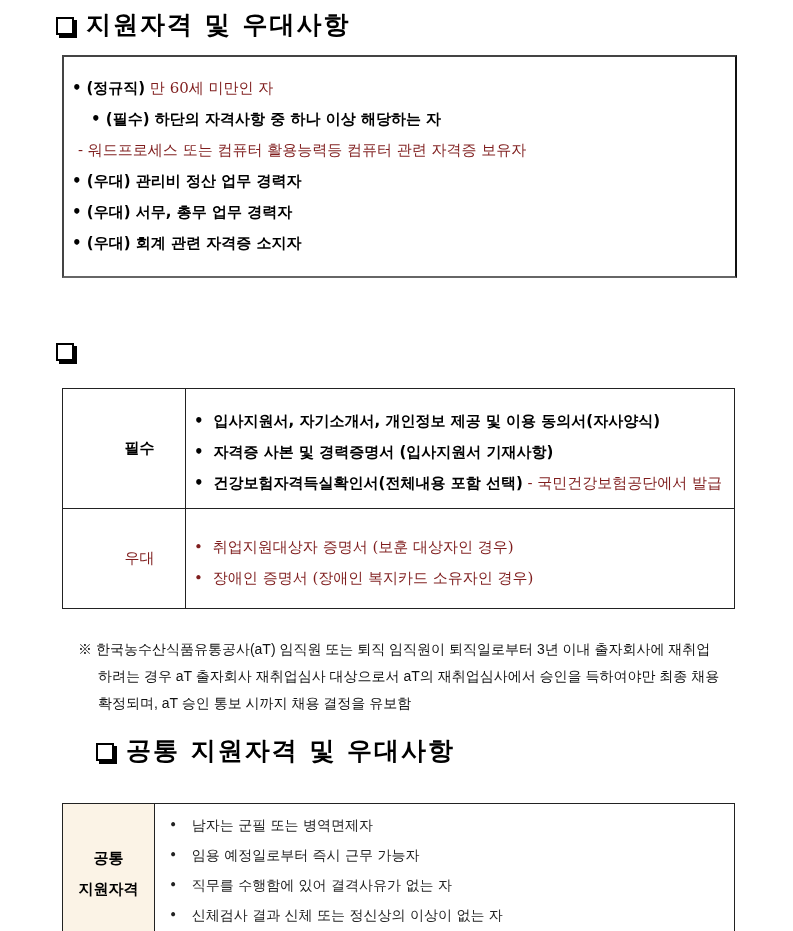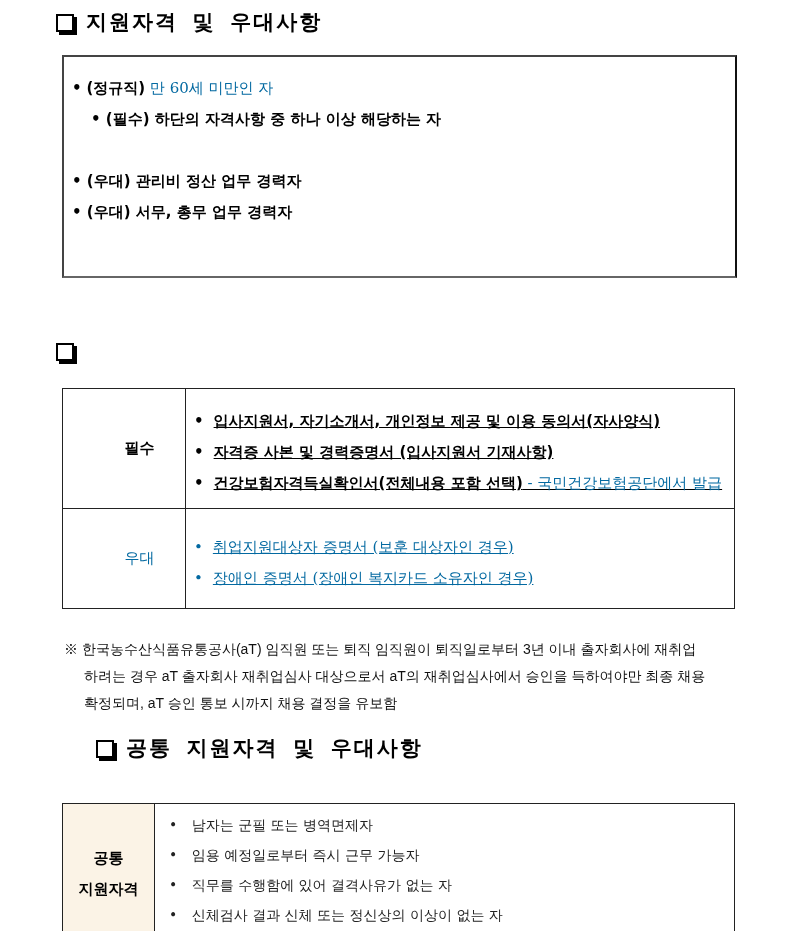--- a/index.html
+++ b/index.html
@@ -1,29 +1,29 @@
 <!DOCTYPE html>
 <html><head>
   <meta charset="utf-8">
   <style>
     html, body { margin:0; padding:0; background:#ffffff; }
     body { width:793px; height:931px; overflow:hidden; position:relative; color:#000; font-family:"DejaVu Sans", sans-serif; }
-    .heading { position:absolute; left:56px; font-size:21px; font-weight:bold; letter-spacing:2px; display:flex; align-items:center; white-space:nowrap;font-family:Liberation Mono, monospace; }
+    .heading { position:absolute; left:56px; font-size:25px; font-weight:bold; letter-spacing:2px; display:flex; align-items:center; white-space:nowrap; }
     .heading .box { display:inline-block; width:14px; height:14px; border:2px solid #000; box-shadow:3px 3px 0 #000; margin-right:12px; margin-top:2px; background:#fff; }
     .box1 { position:absolute; left:62px; top:55px; width:671px; height:219px; border:2px solid #444; border-right-color:#111; border-bottom-color:#666; }
     .box1 .line { position:absolute; left:8px; font-size:15px; white-space:nowrap; }
     .bold { font-weight:bold; }
-    .light { font-family:"DejaVu Serif", serif; font-weight:normal; color:#0369a1; }
+    .light { font-family:"DejaVu Serif", serif; font-weight:normal; color:#7f1d1d; }
     table.docs { position:absolute; left:62px; top:388px; width:673px; border-collapse:collapse; }
     table.docs td { border:1px solid #222; vertical-align:middle;padding-left:32px; }
     table.docs td.label { width:89px; text-align:center; font-size:15px; }
-    table.docs td.content { padding:8px 0 0 8px;text-decoration:underline; }
+    table.docs td.content { padding:8px 0 0 8px; }
     .docs .item { font-size:15px; height:31px; line-height:31px; white-space:nowrap; }
     .note { position:absolute; left:64px; top:636px; width:676px; font-size:14px; line-height:27px; color:#111; font-family:"Liberation Sans", sans-serif; }
-    .note .row { white-space:nowrap; }
+    .note .row { white-space:nowrap;margin-left:14px; }
     .note .row.indent { padding-left:20px; }
     table.common { position:absolute; left:62px; top:803px; width:673px; border-collapse:collapse; }
     table.common td { border:1px solid #222; vertical-align:middle; }
     table.common td.label { width:89px; background:#fbf3e6; text-align:center; font-size:15px; font-weight:bold; line-height:31px; }
     table.common td.content { padding:6px 0 0 14px; }
     .common .item { font-size:14px; height:30px; line-height:30px; white-space:nowrap; font-family:"DejaVu Serif", serif; color:#222; }
     .bullet { display:inline-block; margin-right:10px; }
   </style>
 </head>
 <body>
@@ -35,27 +35,35 @@
 
 <div class="box1">
   <div class="line" style="top:22px;">
     <span class="bold">•</span>
     <span class="bold">(정규직)</span><span class="light"> 만 60세 미만인 자</span>
   </div>
   <div class="line bold" style="top:53px;margin-left:19px;">
     <span>•</span>
     <span>(필수)</span><span> 하단의 자격사항 중 하나 이상 해당하는 자</span>
   </div>
+  <div class="line light" style="top:84px; left:14px;">
+    <span>-</span>
+    <span>워드프로세스 또는 컴퓨터 활용능력등 컴퓨터 관련 자격증 보유자</span>
+  </div>
   <div class="line bold" style="top:115px;">
     <span>•</span>
     <span>(우대)</span><span> 관리비 정산 업무 경력자</span>
   </div>
   <div class="line bold" style="top:146px;">
     <span>•</span>
     <span>(우대)</span><span> 서무, 총무 업무 경력자</span>
+  </div>
+  <div class="line bold" style="top:177px;">
+    <span>•</span>
+    <span>(우대)</span><span> 회계 관련 자격증 소지자</span>
   </div>
 </div>
 
 <div class="heading" style="top:341px;">
   <span class="box"></span>
 </div>
 
 <table class="docs">
   <tbody>
       <tr style="height:120px;">

